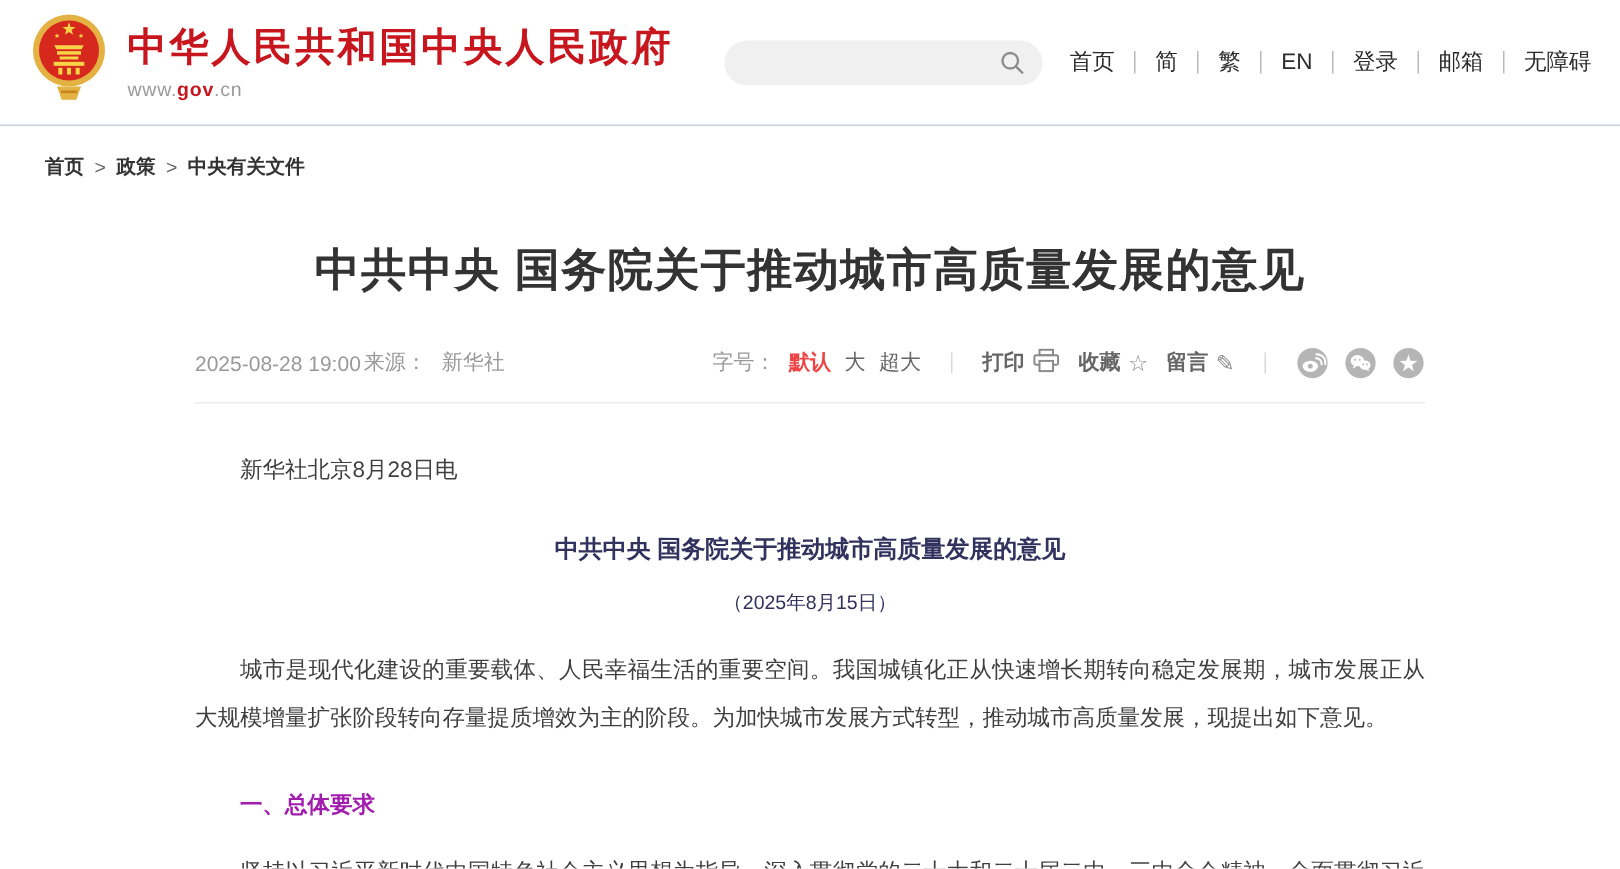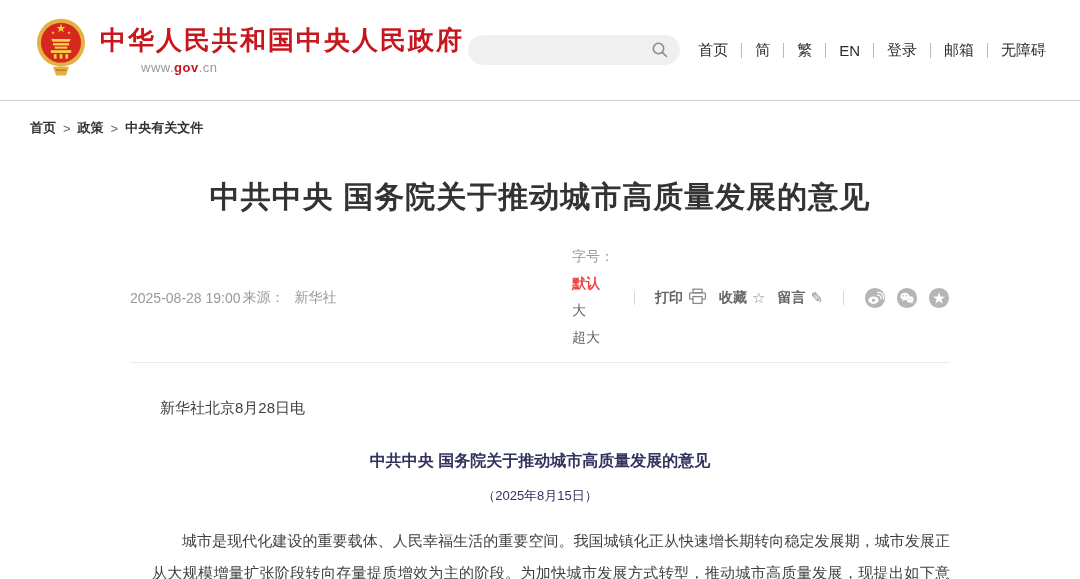--- a/index.html
+++ b/index.html
@@ -1,25 +1,25 @@
 <!DOCTYPE html>
 <html><head>
 <meta charset="utf-8">
 <style>
   * { margin:0; padding:0; box-sizing:border-box; }
   html,body { width:1080px; height:579px; overflow:hidden; background:#fff;
     font-family:"Liberation Sans","DejaVu Sans",sans-serif; }
 
   
-  .header { height:101px; display:flex; align-items:center; padding:0 34px;
+  .header { height:84px; display:flex; align-items:center; padding:0 19px;
     border-bottom:1px solid #c9d2dd; background:#fff; }
   .brand { display:flex; align-items:center; gap:12px; cursor:pointer; }
   .emblem { width:54px; height:64px; flex:0 0 auto; }
   .site-name { color:#c7161e; font-size:26px; font-weight:bold; letter-spacing:2px; line-height:1.2; }
-  .site-url { font-size:13px; color:#9a9a9a; margin-top:4px; letter-spacing:.5px;margin-left:41px; }
+  .site-url { font-size:13px; color:#9a9a9a; margin-top:4px; letter-spacing:.5px; }
   .site-url .gov { color:#c7161e; font-weight:bold; }
   .header-right { margin-left:auto; display:flex; align-items:center; gap:18px; }
   .search-pill { width:212px; height:30px; background:#f0f0f0; border-radius:15px;
     display:flex; align-items:center; padding:0 10px 0 16px; }
   .search-pill input { flex:1; border:none; outline:none; background:transparent;
     font-size:13px; color:#333; min-width:0; }
   .search-btn { width:20px; height:20px; border:none; background:transparent; cursor:pointer;
     display:flex; align-items:center; justify-content:center; padding:0; }
   .top-nav { display:flex; align-items:center; font-size:15px; color:#2b2b2b; }
   .top-nav .nav-item { padding:0 13px; cursor:pointer; white-space:nowrap; }
@@ -35,36 +35,36 @@
 
   
   .article { width:820px; margin:0 auto; }
   .article-title { margin-top:40px; text-align:center; font-size:30px; font-weight:bold;
     color:#333; letter-spacing:1px; }
   .meta-row { margin-top:30px; display:flex; align-items:center; font-size:14px;
     color:#999; padding-bottom:15px; border-bottom:1px solid #ececec; }
   .meta-left { display:flex; align-items:center; gap:2px; white-space:nowrap; }
   .meta-left .src-name { margin-left:8px; }
   .meta-right { margin-left:auto; display:flex; align-items:center; gap:12px; white-space:nowrap; }
-  .fontsize-group { display:flex; gap:9px;flex-direction:column; }
+  .fontsize-group { display:flex; align-items:center; gap:9px; }
   .fs-label { color:#999; }
   .fs-opt { color:#666; cursor:pointer; }
   .fs-opt.active { color:#ef4444; font-weight:bold; }
   .vsep2 { width:1px; height:14px; background:#d8d8d8; margin:0 8px; }
   .tool { display:flex; align-items:center; gap:5px; color:#666; cursor:pointer;font-weight:bold; }
   .tool .glyph { color:#8a8a8a; font-size:15px; }
   .share-group { display:flex; align-items:center; gap:10px; }
   .share-circle { width:22px; height:22px; cursor:pointer; display:block; }
 
   
   .doc-body { font-size:15px; color:#3f3f3f; line-height:32px; }
   .dateline { margin-top:29px; text-indent:2em; }
   .doc-title { margin-top:21px; text-align:center; font-weight:bold; color:#32325f; font-size:16px; }
   .doc-date { text-align:center; color:#32325f; font-size:13px; margin-top:3px; }
-  .para { text-indent:2em; margin-top:13px; text-align:justify;margin-left:22px; }
+  .para { text-indent:2em; margin-top:13px; text-align:justify; }
   .section-heading { text-indent:2em; margin-top:26px; font-weight:bold; color:#a21caf; }
 </style>
 </head>
 <body>
 
 <div class="header">
   <div class="brand">
     <span>
       <svg class="emblem" viewBox="0 0 60 72">
         <circle cx="30" cy="30" r="27" fill="#e3b243"></circle>

